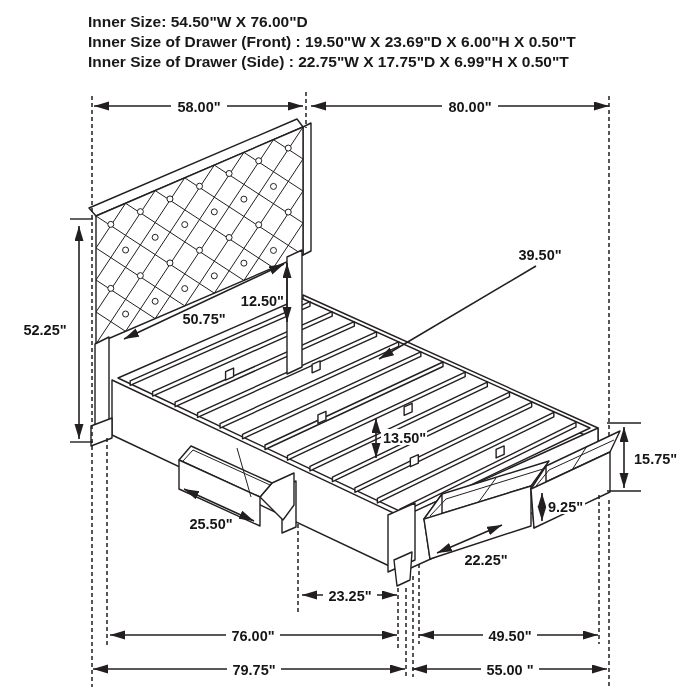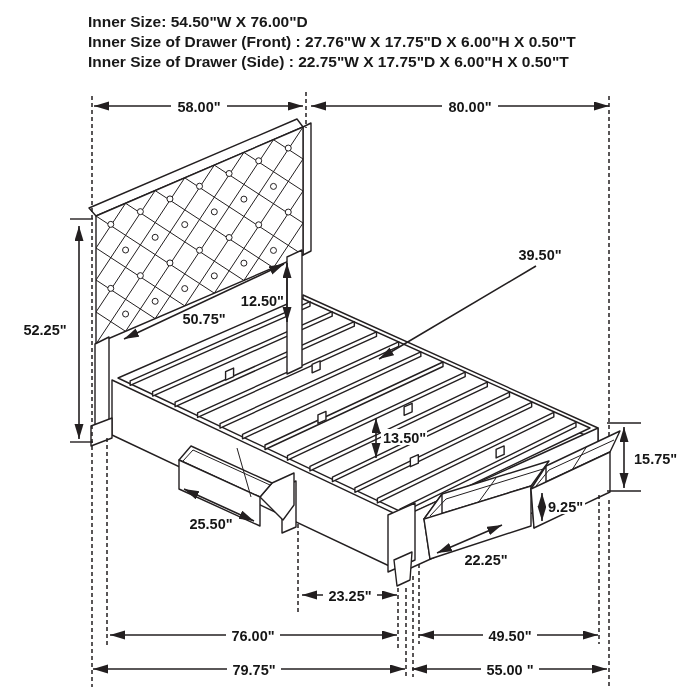--- a/index.html
+++ b/index.html
@@ -16,22 +16,22 @@
   .lbl{font-family:"Liberation Sans",sans-serif;font-weight:bold;font-size:14.5px;fill:#161616;}
   .bg{fill:#ffffff;stroke:none;}
 </style>
 </head>
 <body>
 
 <div class="stage">
 
   <div class="titles">
     <div>Inner Size: 54.50"W X 76.00"D</div>
-    <div>Inner Size of Drawer (Front) : 27.76"W X 17.75"D X 6.00"H X 0.50"T</div>
-    <div>Inner Size of Drawer (Side) : 22.75"W X 17.75"D X 6.00"H X 0.50"T</div>
+    <div>Inner Size of Drawer (Front) : 19.50"W X 23.69"D X 6.00"H X 0.50"T</div>
+    <div>Inner Size of Drawer (Side) : 22.75"W X 17.75"D X 6.99"H X 0.50"T</div>
   </div>
 
   <svg width="700" height="700" viewBox="0 0 700 700">
     <defs>
       <marker id="ae" orient="auto" markerUnits="userSpaceOnUse" markerWidth="17" markerHeight="11" refX="15" refY="4.5">
         <path d="M0,0 L15,4.5 L0,9 Z" fill="#231f20"></path>
       </marker>
       <marker id="as" orient="auto-start-reverse" markerUnits="userSpaceOnUse" markerWidth="17" markerHeight="11" refX="15" refY="4.5">
         <path d="M0,0 L15,4.5 L0,9 Z" fill="#231f20"></path>
       </marker>

